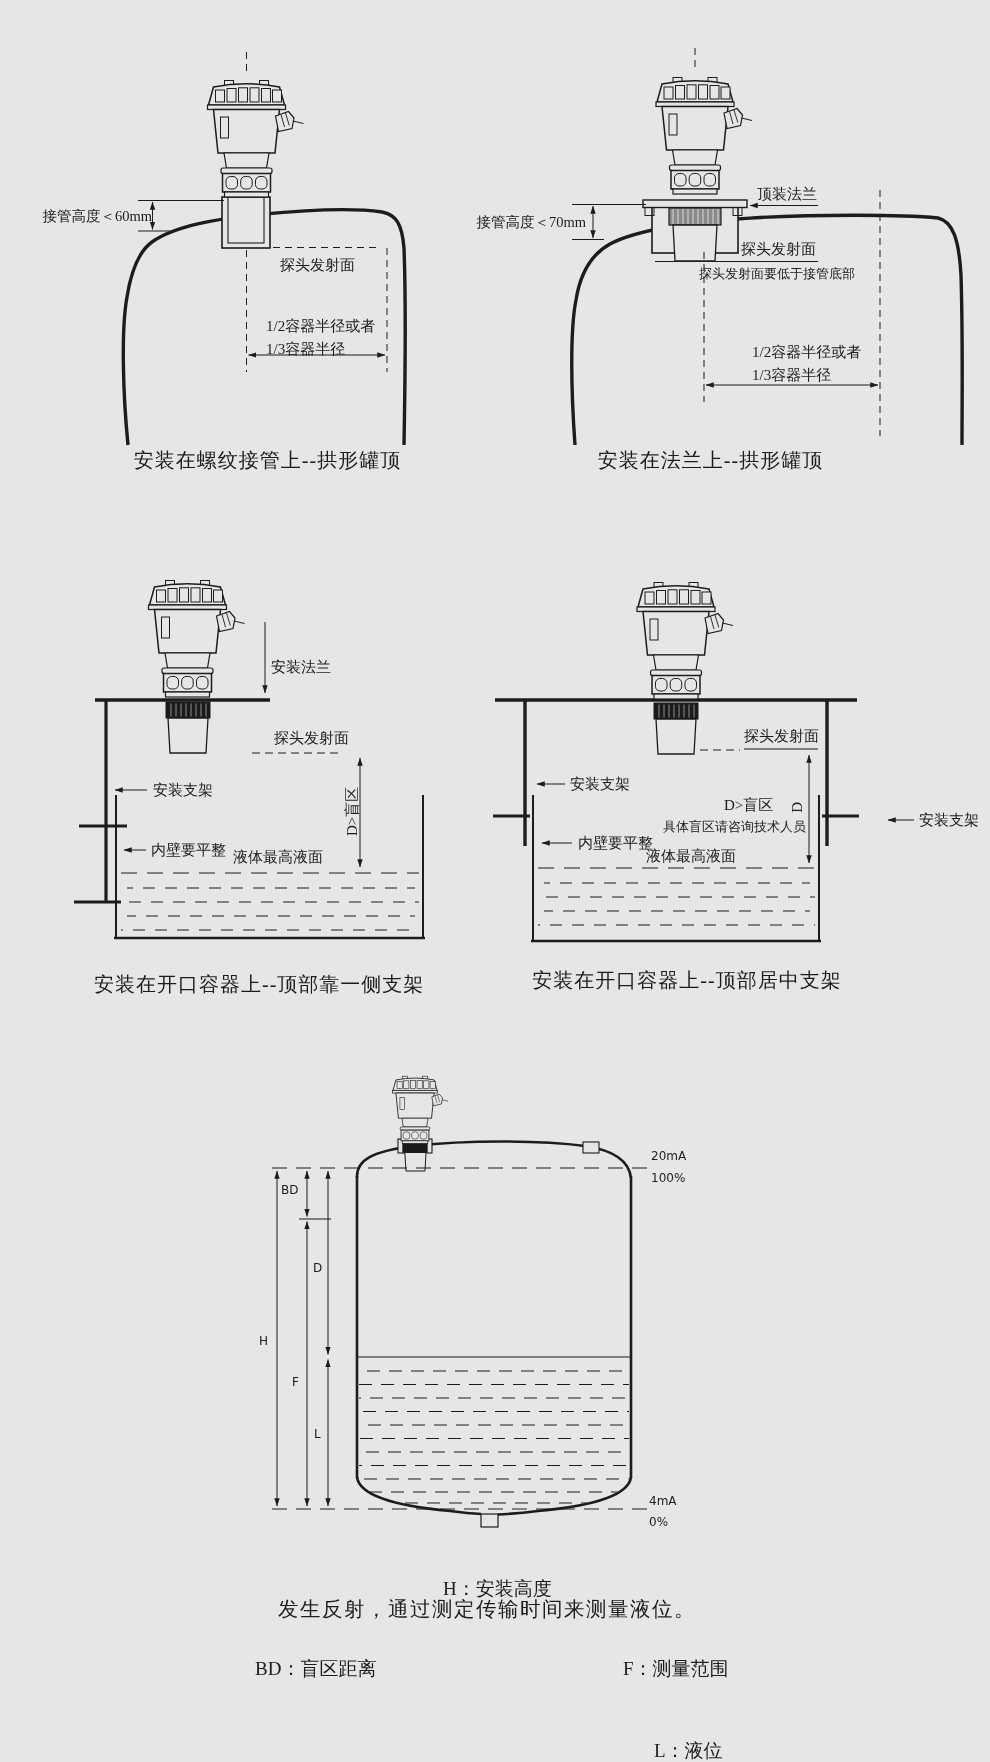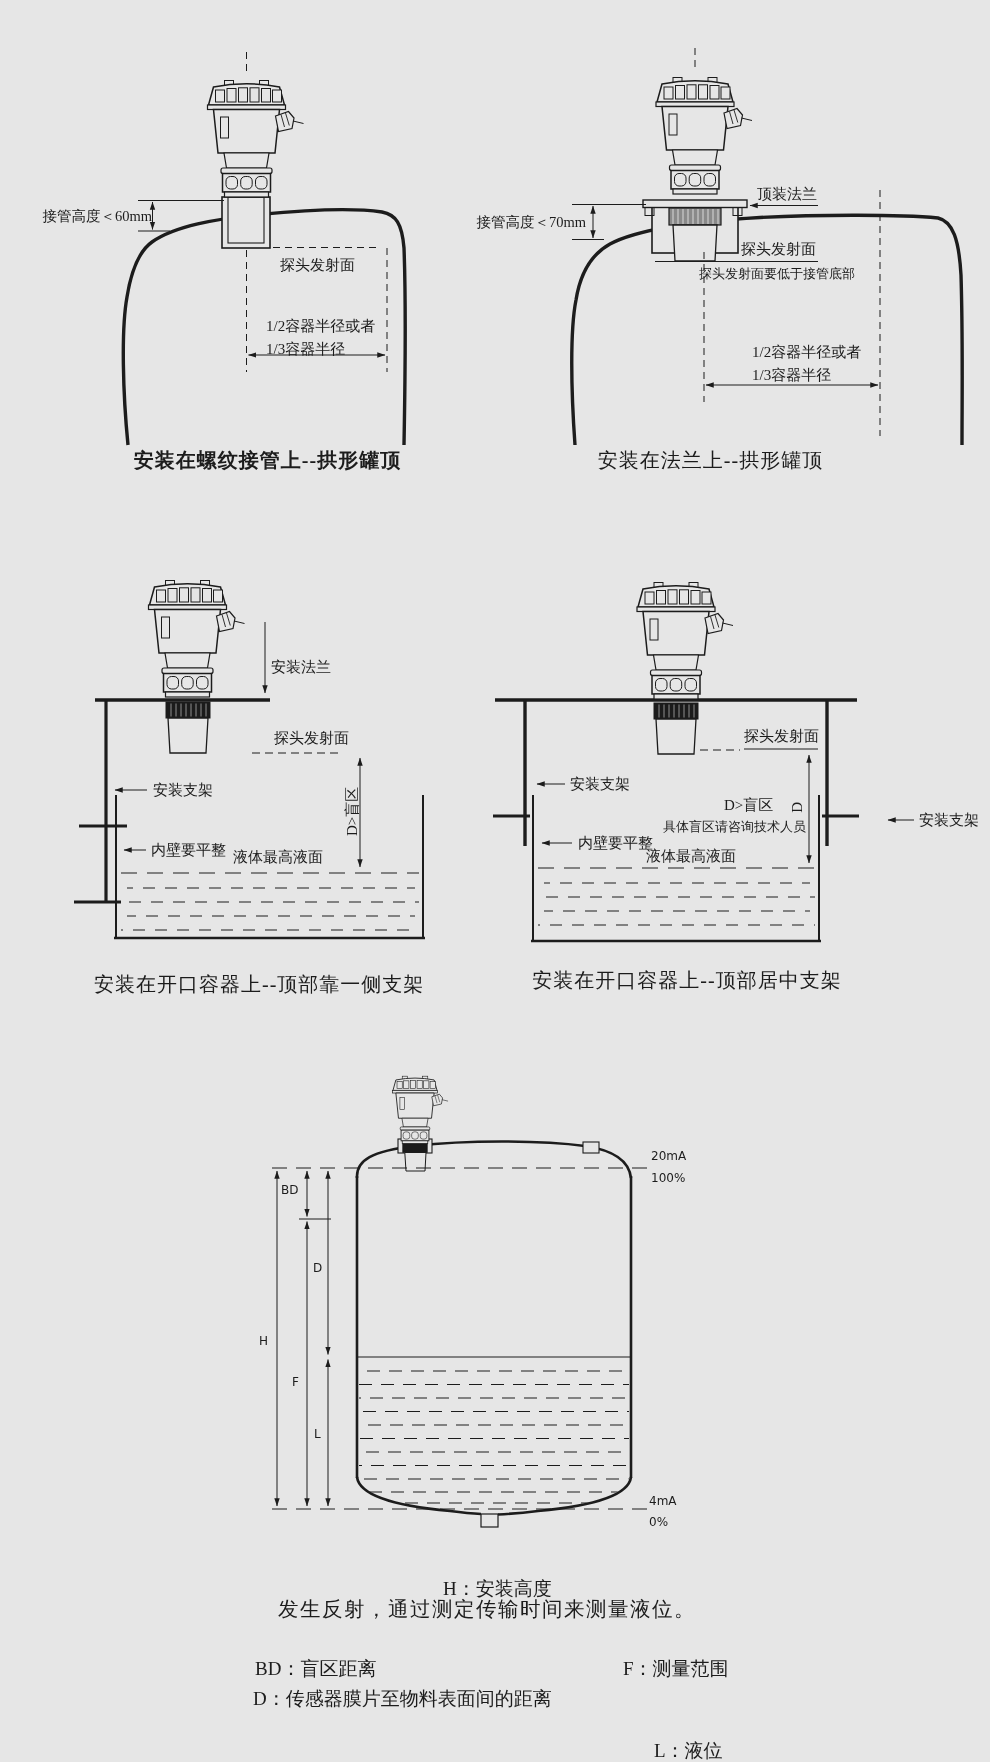--- a/index.html
+++ b/index.html
@@ -167,21 +167,21 @@
     <line x1="307" y1="1221.5" x2="307" y2="1506" stroke-width="1" marker-start="url(#arr)" marker-end="url(#arr)"></line>
     <line x1="328" y1="1171" x2="328" y2="1354.5" stroke-width="1" marker-start="url(#arr)" marker-end="url(#arr)"></line>
     <line x1="328" y1="1359.5" x2="328" y2="1506" stroke-width="1" marker-start="url(#arr)" marker-end="url(#arr)"></line>
   </g>
 </svg>
 
 <div class="lbl right" style="left:20px;top:207px;width:132px;font-size:14.5px;">接管高度＜60mm</div>
 <div class="lbl" style="left:280px;top:256px;">探头发射面</div>
 <div class="lbl" style="left:266px;top:317px;">1/2容器半径或者</div>
 <div class="lbl" style="left:266px;top:340px;">1/3容器半径</div>
-<div class="cap" style="left:115px;top:447px;width:305px;font-weight:bold;">安装在螺纹接管上--拱形罐顶</div>
+<div class="cap" style="left:115px;top:447px;width:305px;">安装在螺纹接管上--拱形罐顶</div>
 
 <div class="lbl" style="left:757px;top:185px;">顶装法兰</div>
 <div class="lbl right" style="left:454px;top:213px;width:132px;font-size:14.5px;">接管高度＜70mm</div>
 <div class="lbl" style="left:741px;top:240px;">探头发射面</div>
 <div class="lbl note" style="left:699px;top:266px;">探头发射面要低于接管底部</div>
 <div class="lbl" style="left:752px;top:343px;">1/2容器半径或者</div>
 <div class="lbl" style="left:752px;top:366px;">1/3容器半径</div>
 <div class="cap" style="left:558px;top:447px;width:305px;">安装在法兰上--拱形罐顶</div>
 
 <div class="lbl" style="left:271px;top:658px;">安装法兰</div>
@@ -210,16 +210,15 @@
 <div class="lbl sans" style="left:651px;top:1149px;">20mA</div>
 <div class="lbl sans" style="left:651px;top:1171px;">100%</div>
 <div class="lbl sans" style="left:649px;top:1494px;">4mA</div>
 <div class="lbl sans" style="left:649px;top:1515px;">0%</div>
 
 <div class="desc" style="left:278px;top:1595px;">发生反射，通过测定传输时间来测量液位。</div>
 
 <div class="leg" style="left:255px;top:1656px;text-align:center;">BD：盲区距离</div>
 <div class="leg" style="left:443px;top:1576px;">H：安装高度</div>
 <div class="leg" style="left:623px;top:1656px;">F：测量范围</div>
-<div class="leg" style="left:253px;top:1686px;">D：传感器膜片至物料表面间的距离</div>
 <div class="leg" style="left:625px;top:1738px;margin-left:29px;">L：液位</div>
 
 </div>
 
 </body></html>

